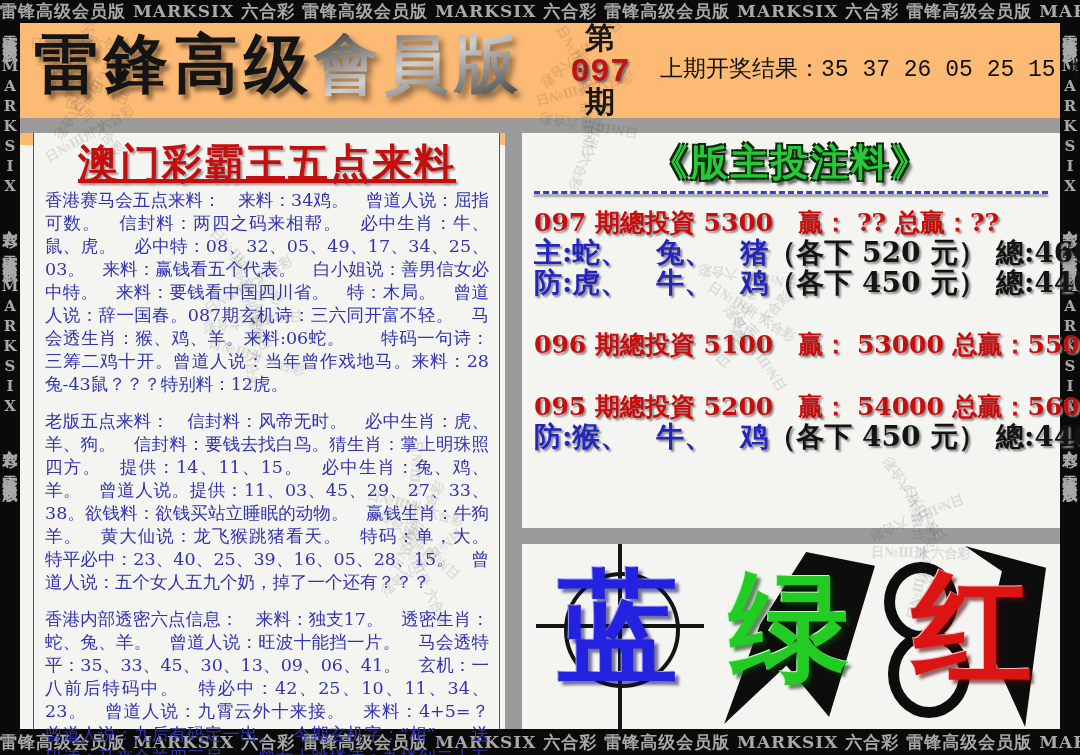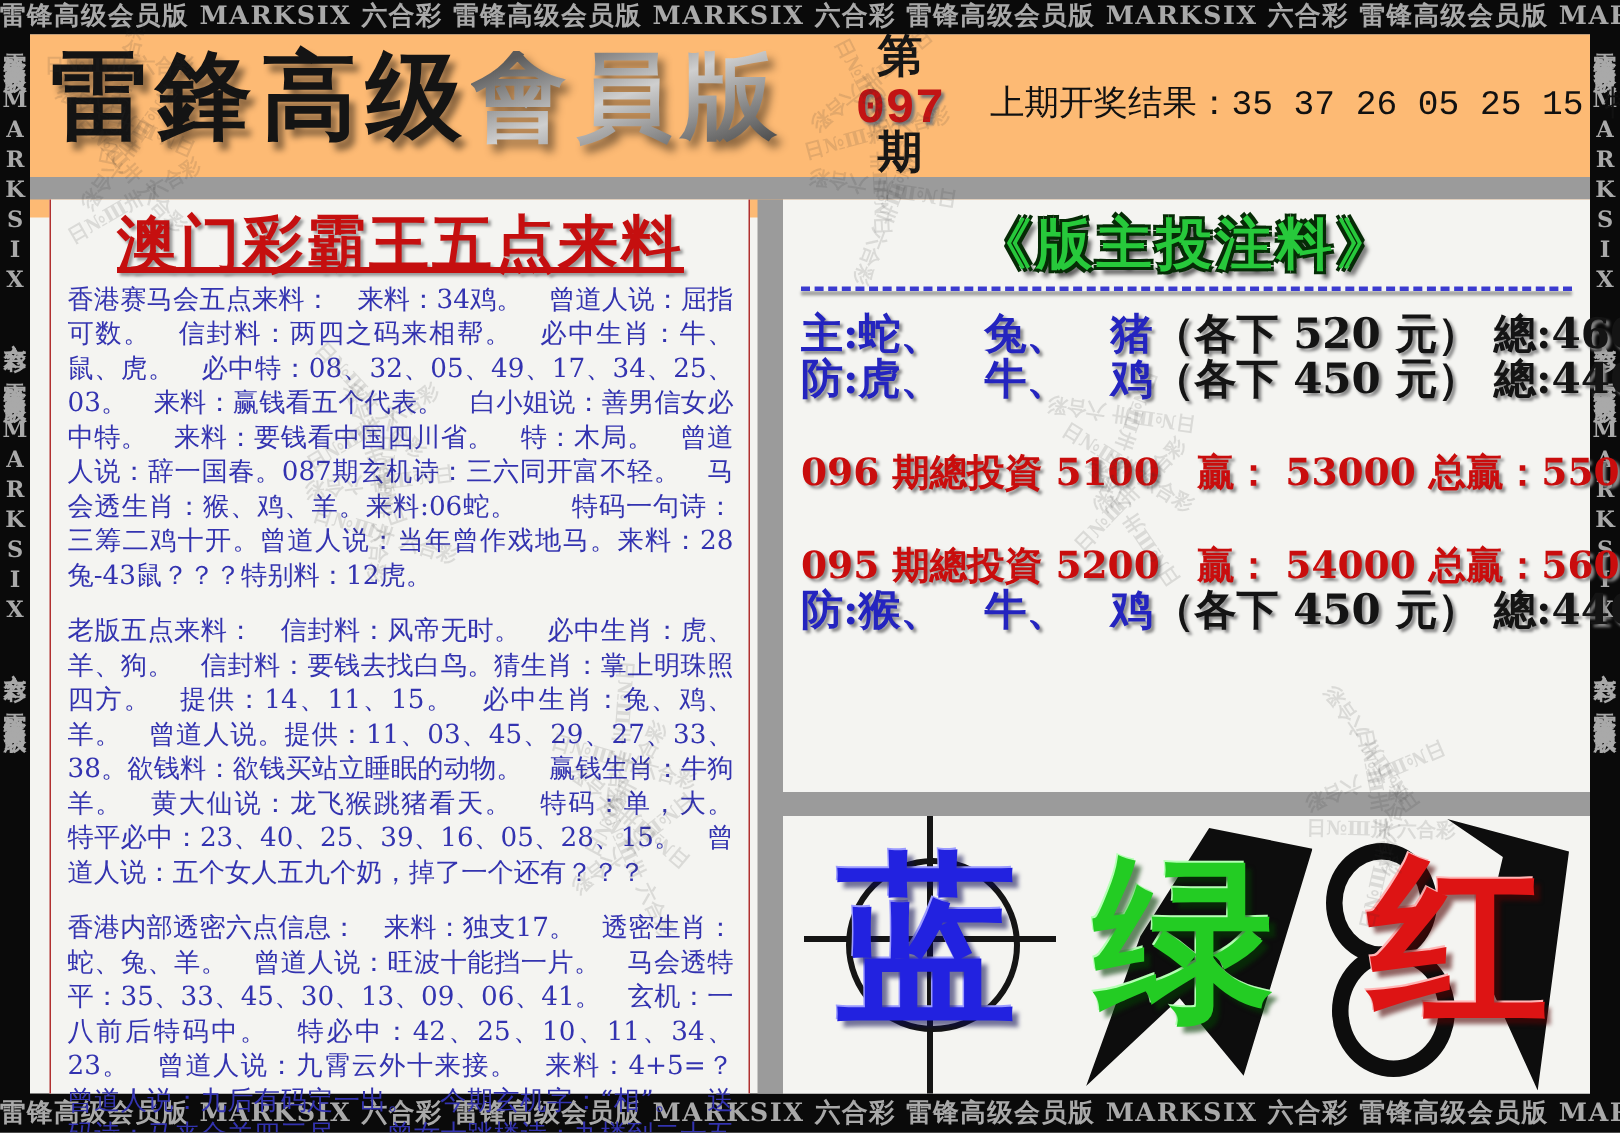--- a/index.html
+++ b/index.html
@@ -108,20 +108,21 @@
 
     </div>
 
     <div class="graybar" id="bar-mid"></div>
 
     <div id="right-panel">
       <div id="rp-title">《版主投注料》</div>
       <div id="rp-dash"></div>
 
       <div class="bet-sec">
+        <div class="bet-head">097 期總投資 5300　贏：  ?? 总贏：??</div>
         <div class="bet-line"><span class="zo">主:蛇、　兔、　猪</span><span class="amt">（各下 520 元） 總:46000 元</span></div>
         <div class="bet-line"><span class="zo">防:虎、　牛、　鸡</span><span class="amt">（各下 450 元） 總:44000 元</span></div>
       </div>
 
       <div class="bet-sec" style="margin-top:32px;">
         <div class="bet-head">096 期總投資 5100　贏：  53000 总贏：55000</div>
       </div>
 
       <div class="bet-sec" style="margin-top:32px;">
         <div class="bet-head">095 期總投資 5200　贏：  54000 总贏：56000</div>

